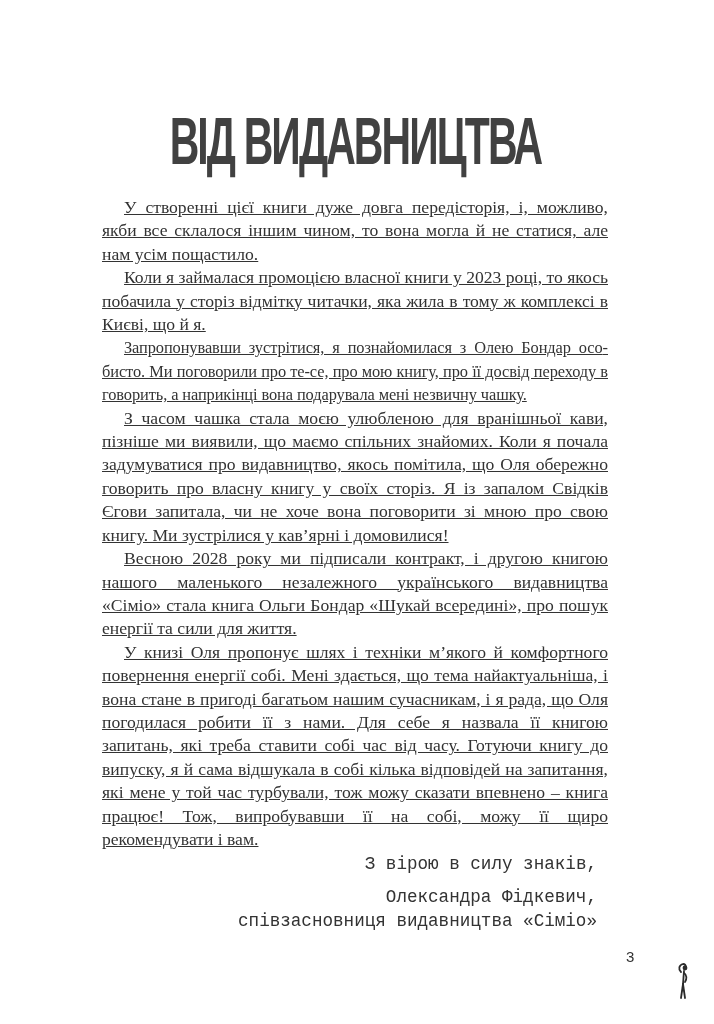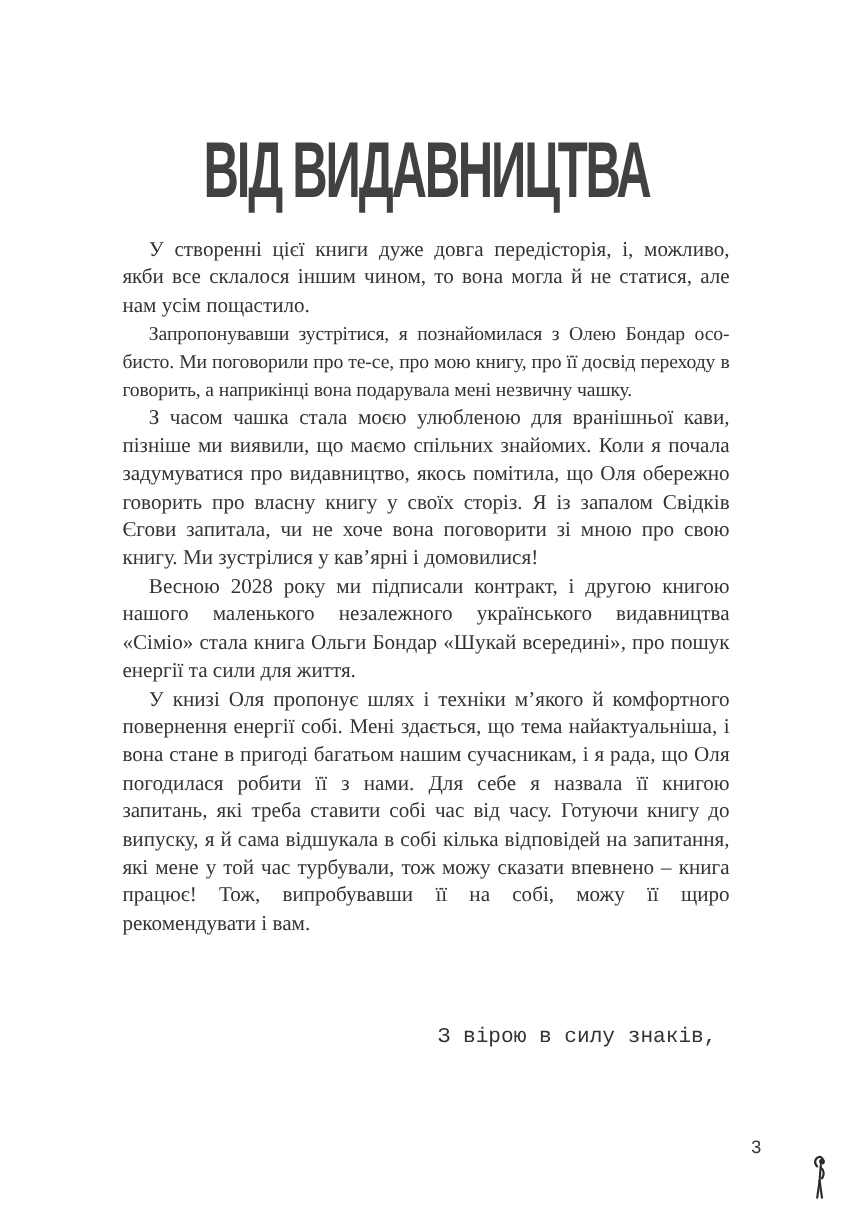--- a/index.html
+++ b/index.html
@@ -8,21 +8,21 @@
     .title {
       position: absolute; left: 0; top: 108px; width: 714px; text-align: center;
       font-family: "Liberation Sans", sans-serif; font-weight: bold;
       font-size: 66px; line-height: 66px; color: #414141;
       letter-spacing: -3px;
       transform: scaleX(0.62); transform-origin: 353px 0;
     }
     .body-text {
       position: absolute; left: 102px; top: 196px; width: 506px;
       font-family: "Liberation Serif", serif; font-size: 17.6px; line-height: 23.4px;
-      color: #333333; text-align: justify; hyphens: manual;
+      color: #333333; text-align: justify; hyphens: manual; text-decoration: underline;
     }
     .body-text p { margin: 0; text-indent: 22px; }
     .body-text p.condensed { font-size: 16.4px; letter-spacing: -0.1px; }
     .signature {
       position: absolute; right: 105px; top: 853px; text-align: right;
       font-family: Liberation Mono, monospace; font-size: 17.6px; line-height: 23.4px; color: #333333;
     }
     .signature .greet { margin-bottom: 10px; }
     .page-number {
       position: absolute; left: 626px; top: 948px;
@@ -31,28 +31,31 @@
     .logo { position: absolute; left: 675px; top: 962px; width: 18px; height: 40px; }
   </style>
 </head>
 <body>
 
 <div class="page">
   <div class="title">ВІД ВИДАВНИЦТВА</div>
 
   <div class="body-text">
     <p>У створенні цієї книги дуже довга передісторія, і, можливо, якби все склалося іншим чином, то вона могла й не статися, але нам усім пощастило.</p>
+    <p>Коли я займалася промоцією власної книги у 2023 році, то якось побачила у сторіз відмітку читачки, яка жила в тому ж комплексі в Києві, що й я.</p>
     <p class="condensed">Запропонувавши зустрітися, я познайомилася з Олею Бондар осо­бисто. Ми поговорили про те-се, про мою книгу, про її досвід пере­ходу в говорить, а наприкінці вона подарувала мені незвичну чашку.</p>
     <p>З часом чашка стала моєю улюбленою для вранішньої кави, пізніше ми виявили, що маємо спільних знайомих. Коли я почала задумуватися про видавництво, якось помітила, що Оля обережно говорить про власну книгу у своїх сторіз. Я із запалом Свідків Єгови запитала, чи не хоче вона поговорити зі мною про свою книгу. Ми зустрілися у кав’ярні і домовилися!</p>
     <p>Весною 2028 року ми підписали контракт, і другою книгою нашого маленького незалежного українського видавництва «Сіміо» стала книга Ольги Бондар «Шукай всередині», про пошук енергії та сили для життя.</p>
     <p>У книзі Оля пропонує шлях і техніки м’якого й комфортного повернення енергії собі. Мені здається, що тема найактуаль­ніша, і вона стане в пригоді багатьом нашим сучасникам, і я рада, що Оля погодилася робити її з нами. Для себе я назвала її книгою запитань, які треба ставити собі час від часу. Готуючи книгу до випуску, я й сама відшукала в собі кілька відповідей на запитання, які мене у той час турбували, тож можу сказати впевнено – книга працює! Тож, випробувавши її на собі, можу її щиро рекомендувати і вам.</p>
   </div>
 
   <div class="signature">
     <div class="greet">З вірою в силу знаків,</div>
+    <div>Олександра Фідкевич,</div>
+    <div>співзасновниця видавництва «Сіміо»</div>
   </div>
 
   <div class="page-number">3</div>
 
   <svg class="logo" viewBox="0 0 18 40">
     <g fill="none" stroke="#2b2b2b" stroke-width="1.8" stroke-linecap="round" stroke-linejoin="round">
       <path d="M6 10 C3 7, 4 3, 8 2 C10 2, 11 4, 11 6"></path>
       <circle cx="10" cy="6" r="2.4" fill="#2b2b2b" stroke="none"></circle>
       <path d="M9 9 L8 22"></path>
       <path d="M9 11 C12 13, 12 17, 10 20"></path>

